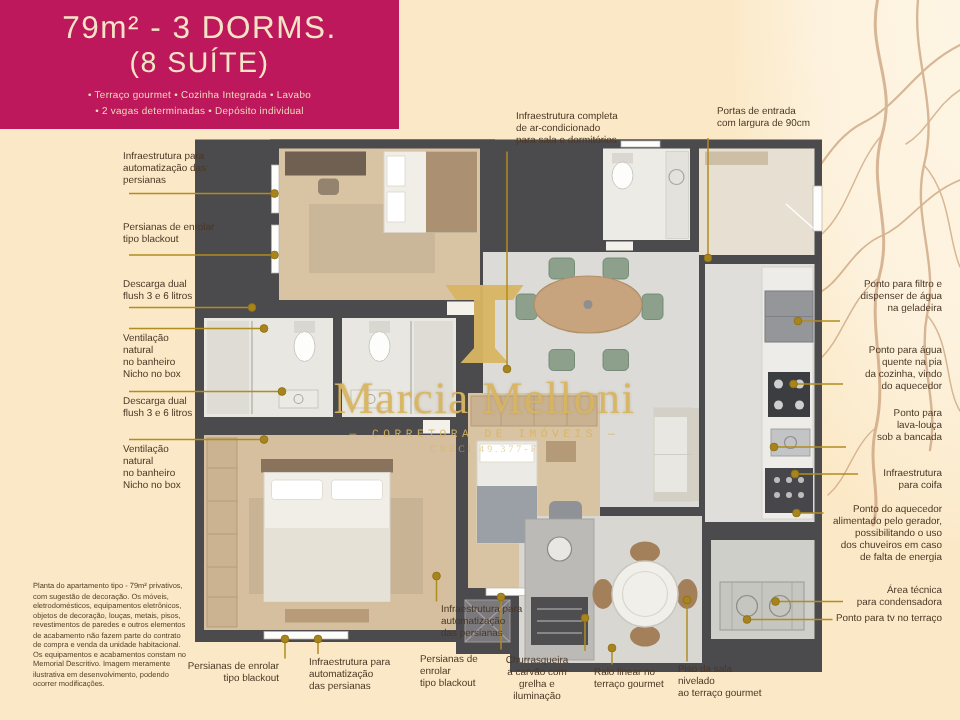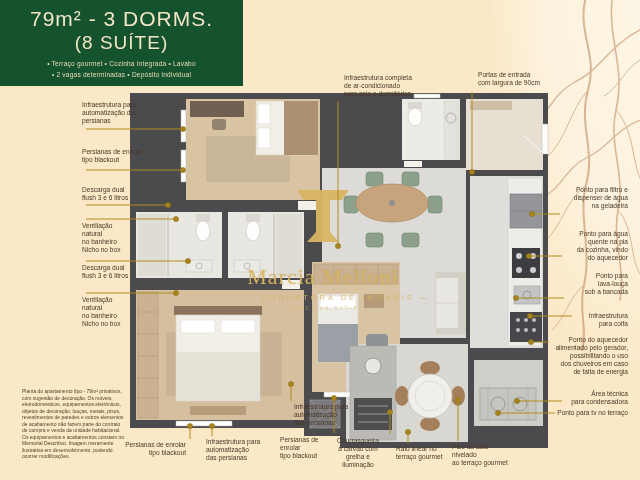--- a/index.html
+++ b/index.html
@@ -4,37 +4,37 @@
 <style>
   html,body{margin:0;padding:0;background:#888;}
   .stage{position:relative;width:640px;height:480px;overflow:hidden;
     background:#fbe8c6;font-family:"Liberation Sans",sans-serif;}
   .stage *{box-sizing:border-box;}
   
   .corner-wash{position:absolute;right:0;top:0;width:150px;height:360px;
     background:radial-gradient(ellipse at 100% 0%, #fdf5e4 0%, #fdf2dd 45%, rgba(253,242,221,0) 75%);}
   svg{position:absolute;left:0;top:0;}
   
-  .title-box{position:absolute;left:0;top:0;width:243px;height:86px;background:#14532d;
+  .title-box{position:absolute;left:0;top:0;width:266px;height:86px;background:#be185d;
     color:#f3e4c6;text-align:center;padding-top:7px;}
   .title-line1{font-size:21px;letter-spacing:1px;font-weight:400;}
   .title-line2{font-size:19px;letter-spacing:1px;font-weight:400;margin-top:1px;}
   .features{font-size:6.6px;color:#ecdcba;line-height:1.7;margin-top:4px;letter-spacing:.2px;}
   
   .ann{position:absolute;font-size:6.6px;line-height:1.22;color:#4a3826;white-space:pre-line;}
   .ann.r{text-align:right;}
   .ann.c{text-align:center;}
   
   .watermark{position:absolute;left:216px;top:190px;width:214px;text-align:center;
     pointer-events:none;}
   .wm-mark{position:relative;display:inline-block;}
-  .wm-name{font-family:"Liberation Serif",serif;font-size:22px;color:rgba(216,181,98,.95);
-    letter-spacing:1px;margin-top:18px;text-shadow:0 0 2px rgba(140,105,30,.25);}
-  .wm-sub{font-family:Liberation Sans, sans-serif;font-size:7.5px;letter-spacing:3px;
-    color:rgba(216,181,98,.9);margin-top:3px;text-align:right;}
+  .wm-name{font-family:"Liberation Serif",serif;font-size:30px;color:rgba(216,181,98,.95);
+    letter-spacing:1px;margin-top:2px;text-shadow:0 0 2px rgba(140,105,30,.25);}
+  .wm-sub{font-family:Liberation Mono, monospace;font-size:7.5px;letter-spacing:3px;
+    color:rgba(216,181,98,.9);margin-top:3px;}
   .wm-creci{font-family:"Liberation Serif",serif;font-size:6.5px;letter-spacing:2px;
     color:rgba(216,181,98,.65);margin-top:2px;}
   
   .disclaimer{position:absolute;left:22px;top:388px;width:104px;font-size:5px;
     line-height:1.3;color:#55412a;text-align:left;}
 </style>
 </head>
 <body>
 
 <div class="stage">

